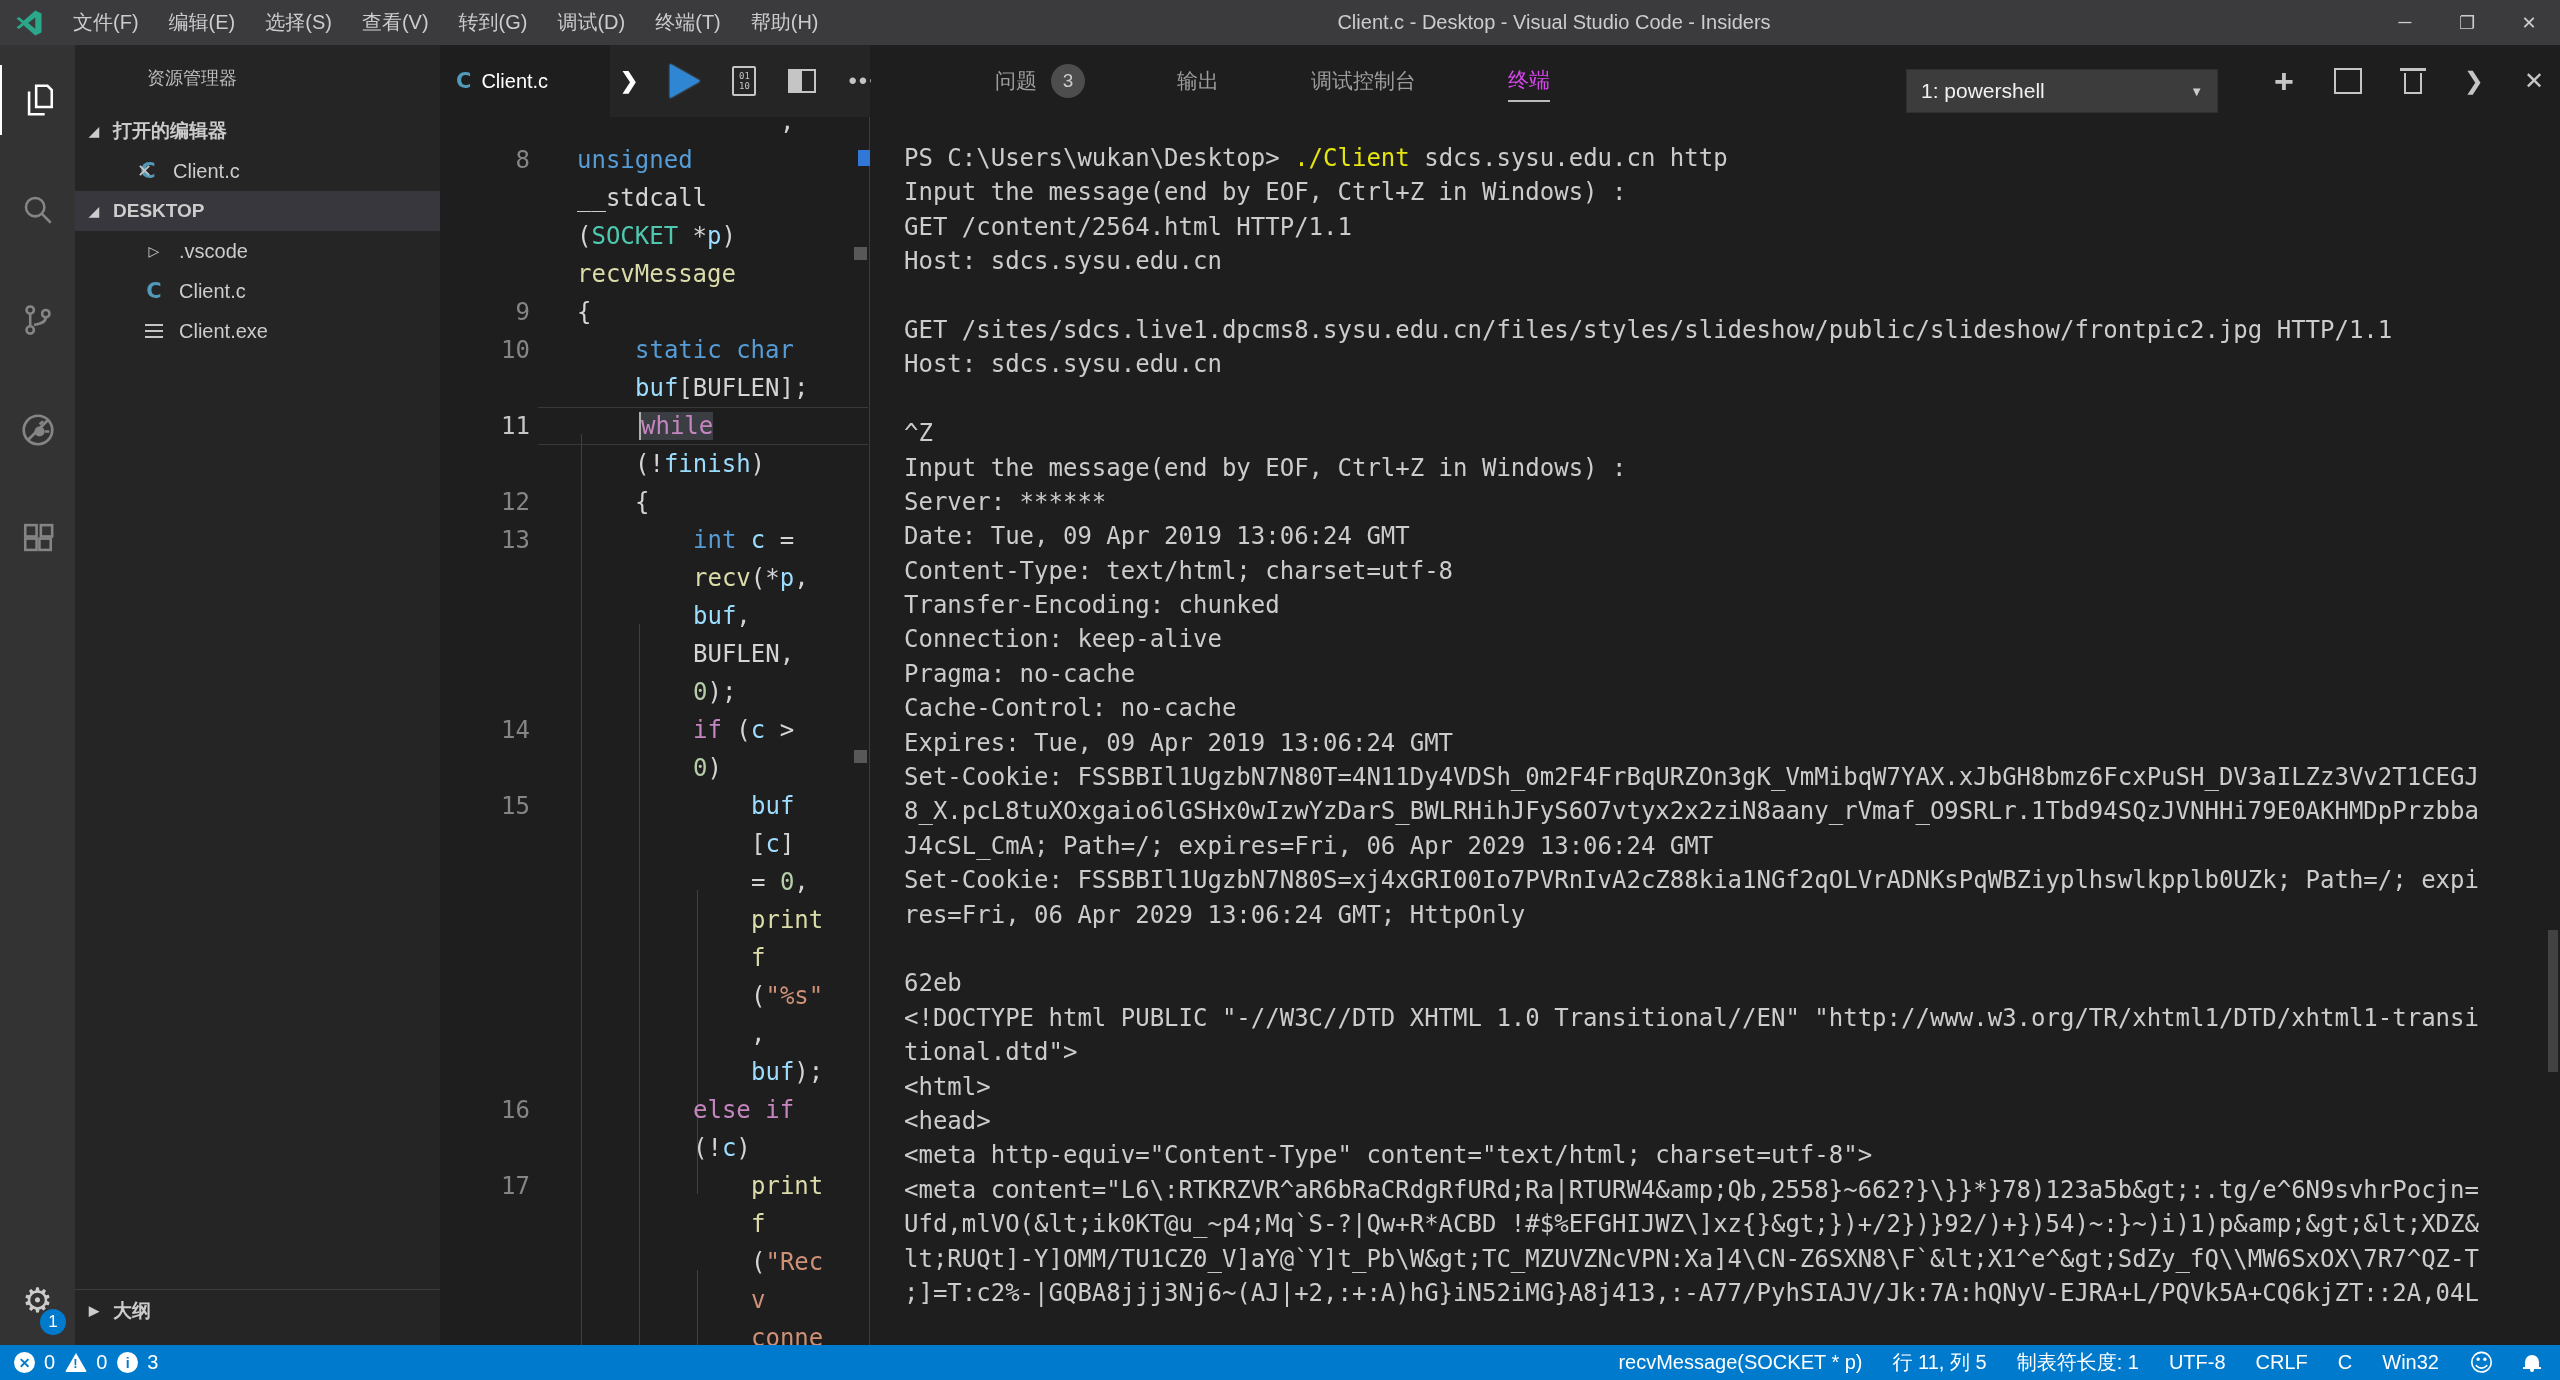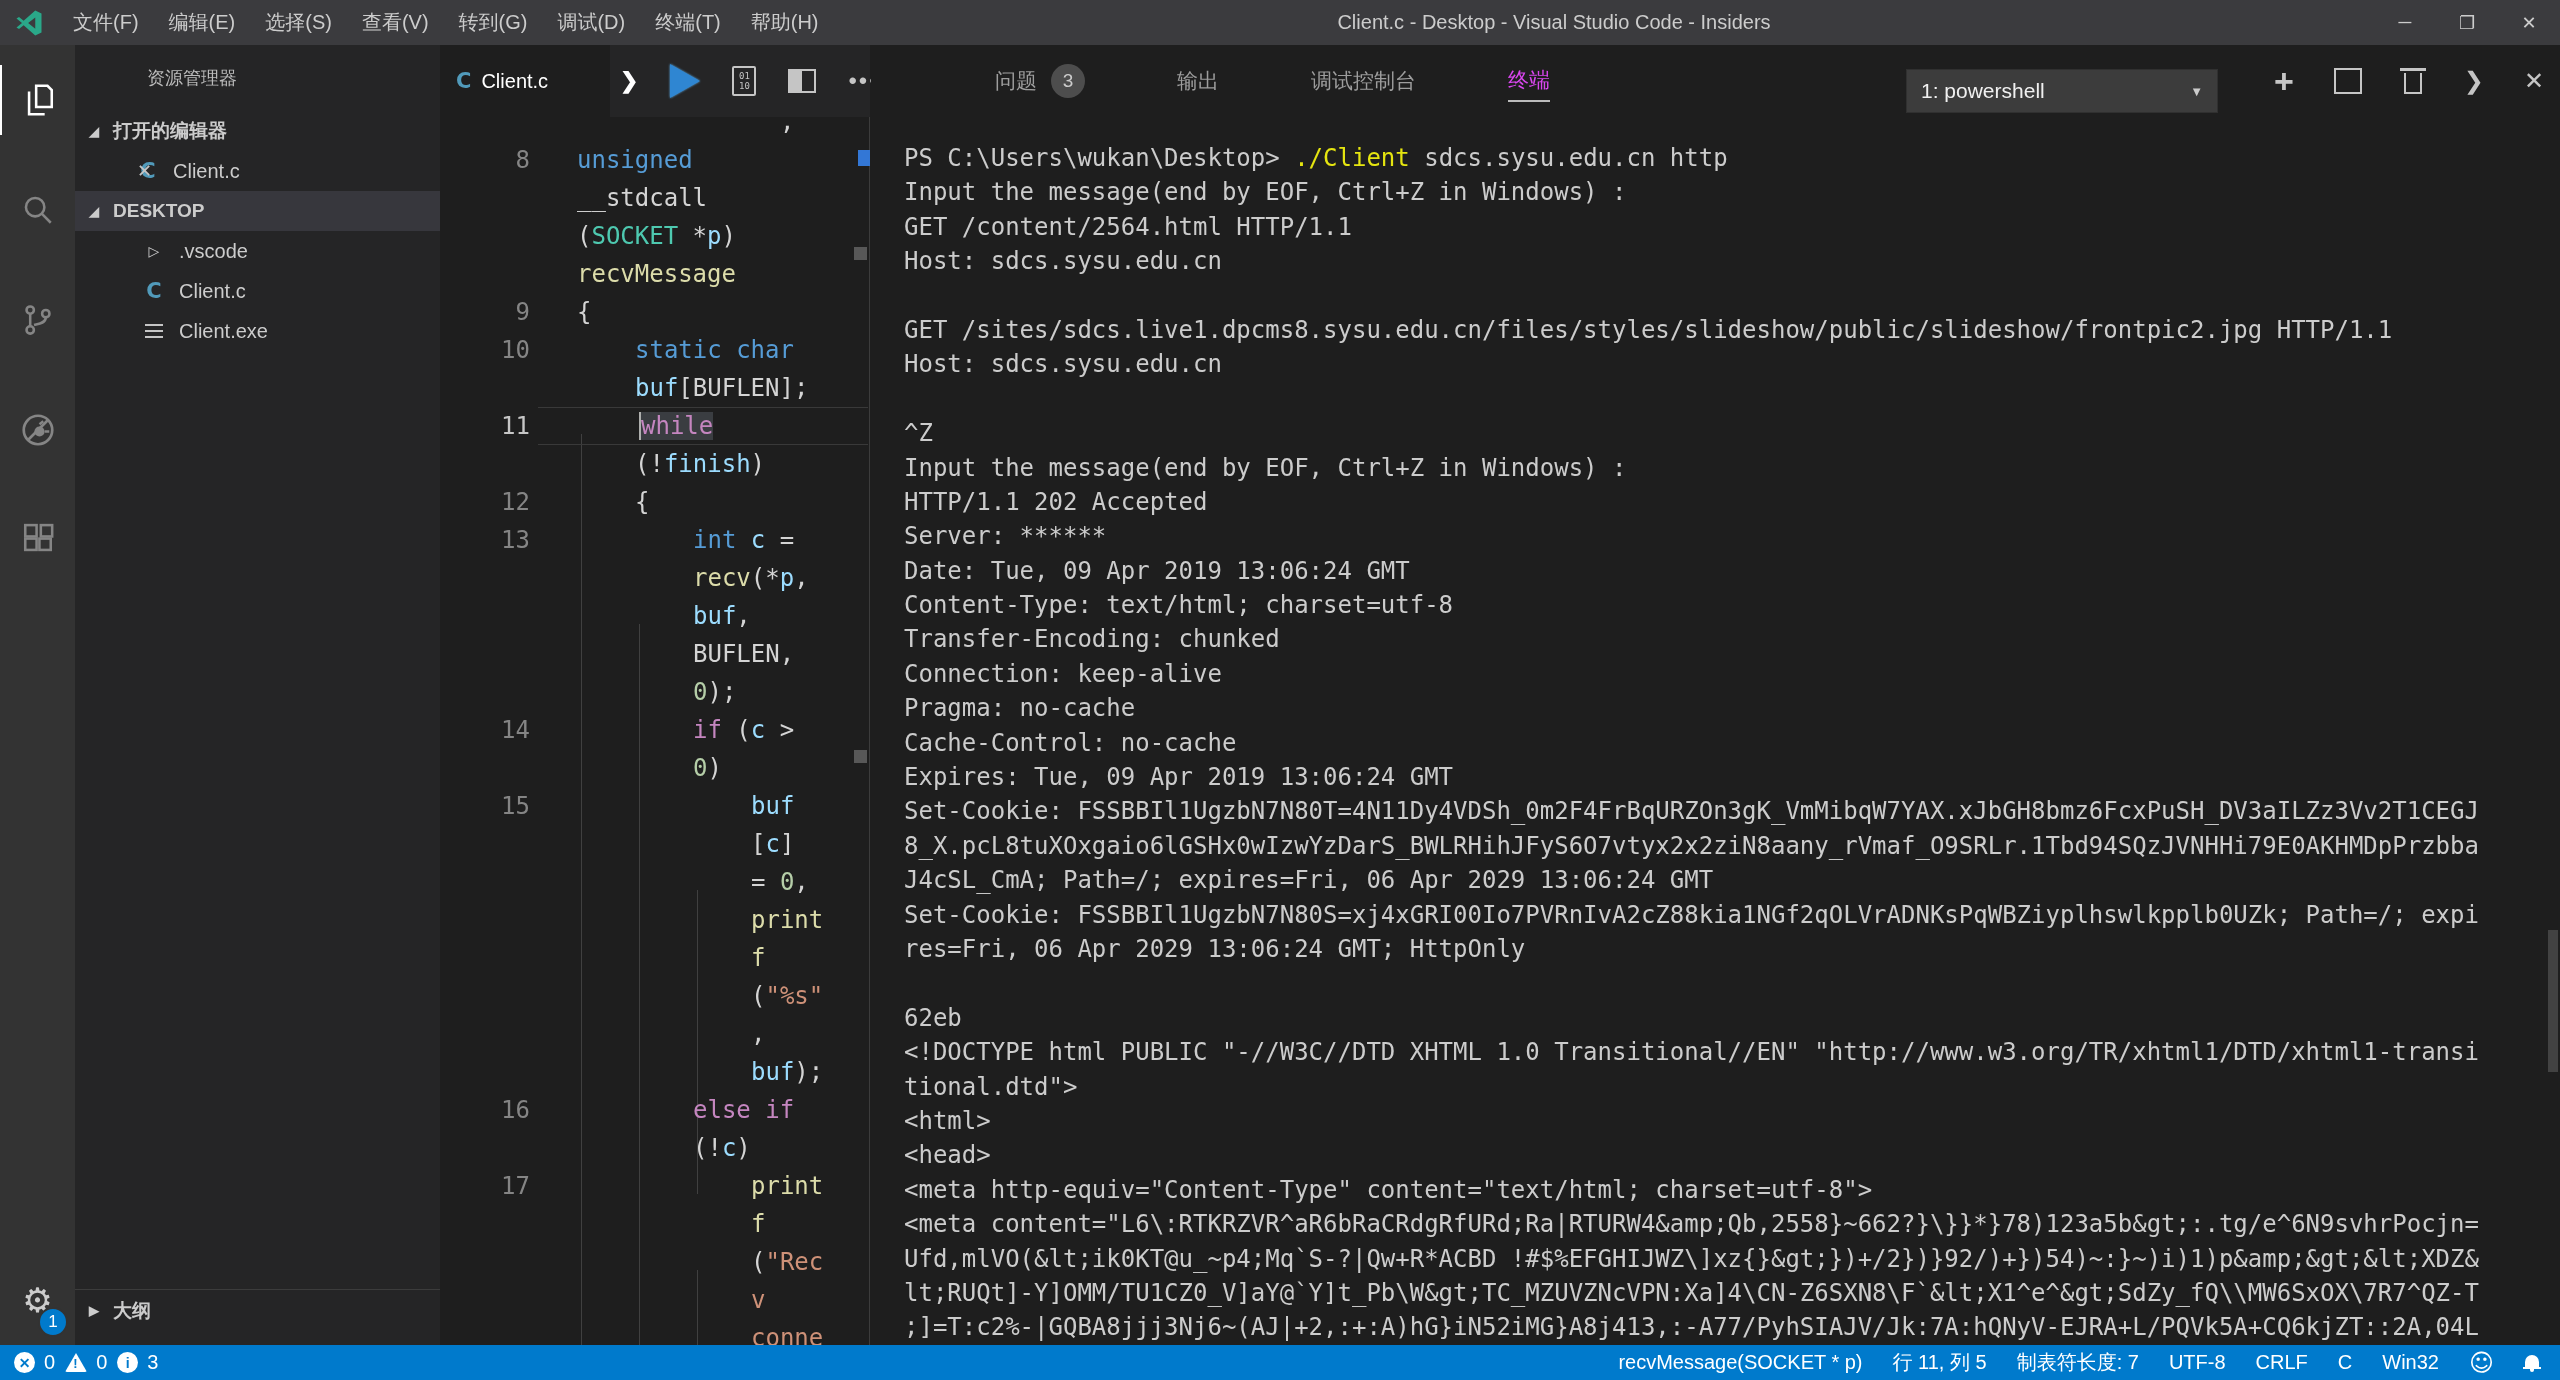--- a/index.html
+++ b/index.html
@@ -325,21 +325,20 @@
         <div class="term-line"><span>PS C:\Users\wukan\Desktop&gt; </span><span class="tc-yellow">./Client</span><span> sdcs.sysu.edu.cn http</span></div>
         <div class="term-line">Input the message(end by EOF, Ctrl+Z in Windows) :</div>
         <div class="term-line">GET /content/2564.html HTTP/1.1</div>
         <div class="term-line">Host: sdcs.sysu.edu.cn</div>
         <div class="term-line"></div>
         <div class="term-line">GET /sites/sdcs.live1.dpcms8.sysu.edu.cn/files/styles/slideshow/public/slideshow/frontpic2.jpg HTTP/1.1</div>
         <div class="term-line">Host: sdcs.sysu.edu.cn</div>
         <div class="term-line"></div>
         <div class="term-line">^Z</div>
         <div class="term-line">Input the message(end by EOF, Ctrl+Z in Windows) :</div>
-        <div class="term-line">HTTP/1.1 202 Accepted</div>
         <div class="term-line">Server: ******</div>
         <div class="term-line">Date: Tue, 09 Apr 2019 13:06:24 GMT</div>
         <div class="term-line">Content-Type: text/html; charset=utf-8</div>
         <div class="term-line">Transfer-Encoding: chunked</div>
         <div class="term-line">Connection: keep-alive</div>
         <div class="term-line">Pragma: no-cache</div>
         <div class="term-line">Cache-Control: no-cache</div>
         <div class="term-line">Expires: Tue, 09 Apr 2019 13:06:24 GMT</div>
         <div class="term-line">Set-Cookie: FSSBBIl1UgzbN7N80T=4N11Dy4VDSh_0m2F4FrBqURZOn3gK_VmMibqW7YAX.xJbGH8bmz6FcxPuSH_DV3aILZz3Vv2T1CEGJ</div>
         <div class="term-line">8_X.pcL8tuXOxgaio6lGSHx0wIzwYzDarS_BWLRHihJFyS6O7vtyx2x2ziN8aany_rVmaf_O9SRLr.1Tbd94SQzJVNHHi79E0AKHMDpPrzbba</div>
@@ -372,21 +371,21 @@
           <span>0</span>
         </span>
         <span class="sb-group">
           <span class="sb-ic">i</span>
           <span>3</span>
         </span>
       </div>
     <div class="sb-right" id="sb-right">
         <span>recvMessage(SOCKET * p)</span>
         <span>行 11, 列 5</span>
-        <span>制表符长度: 7</span>
+        <span>制表符长度: 1</span>
         <span>UTF-8</span>
         <span>CRLF</span>
         <span>C</span>
         <span>Win32</span>
         <span class="smiley">☺</span>
         <span class="bell-icon">
           <span class="cup"></span>
           <span class="bar"></span>
           <span class="dot"></span>
         </span>

